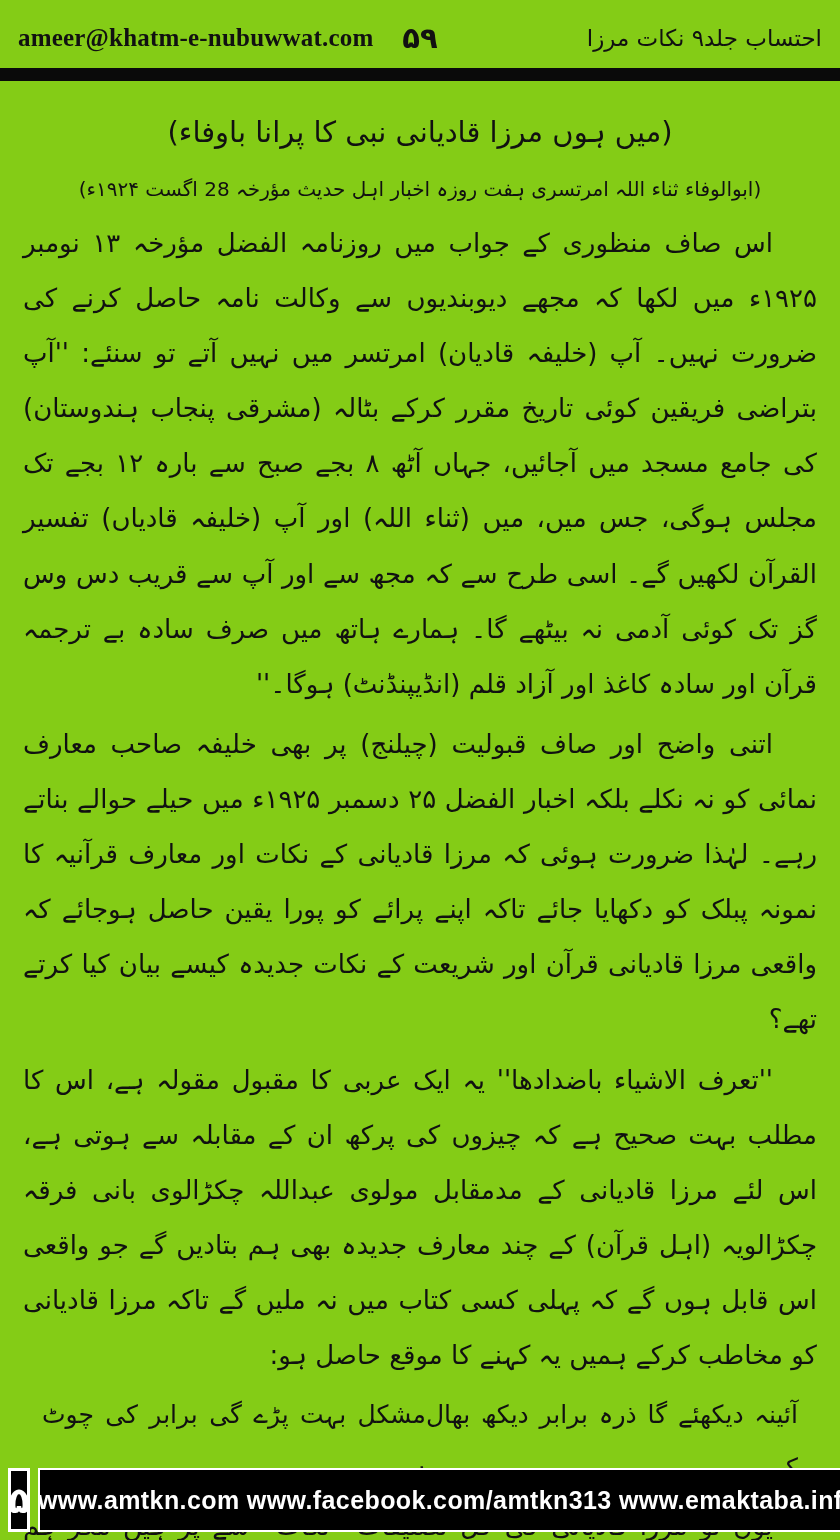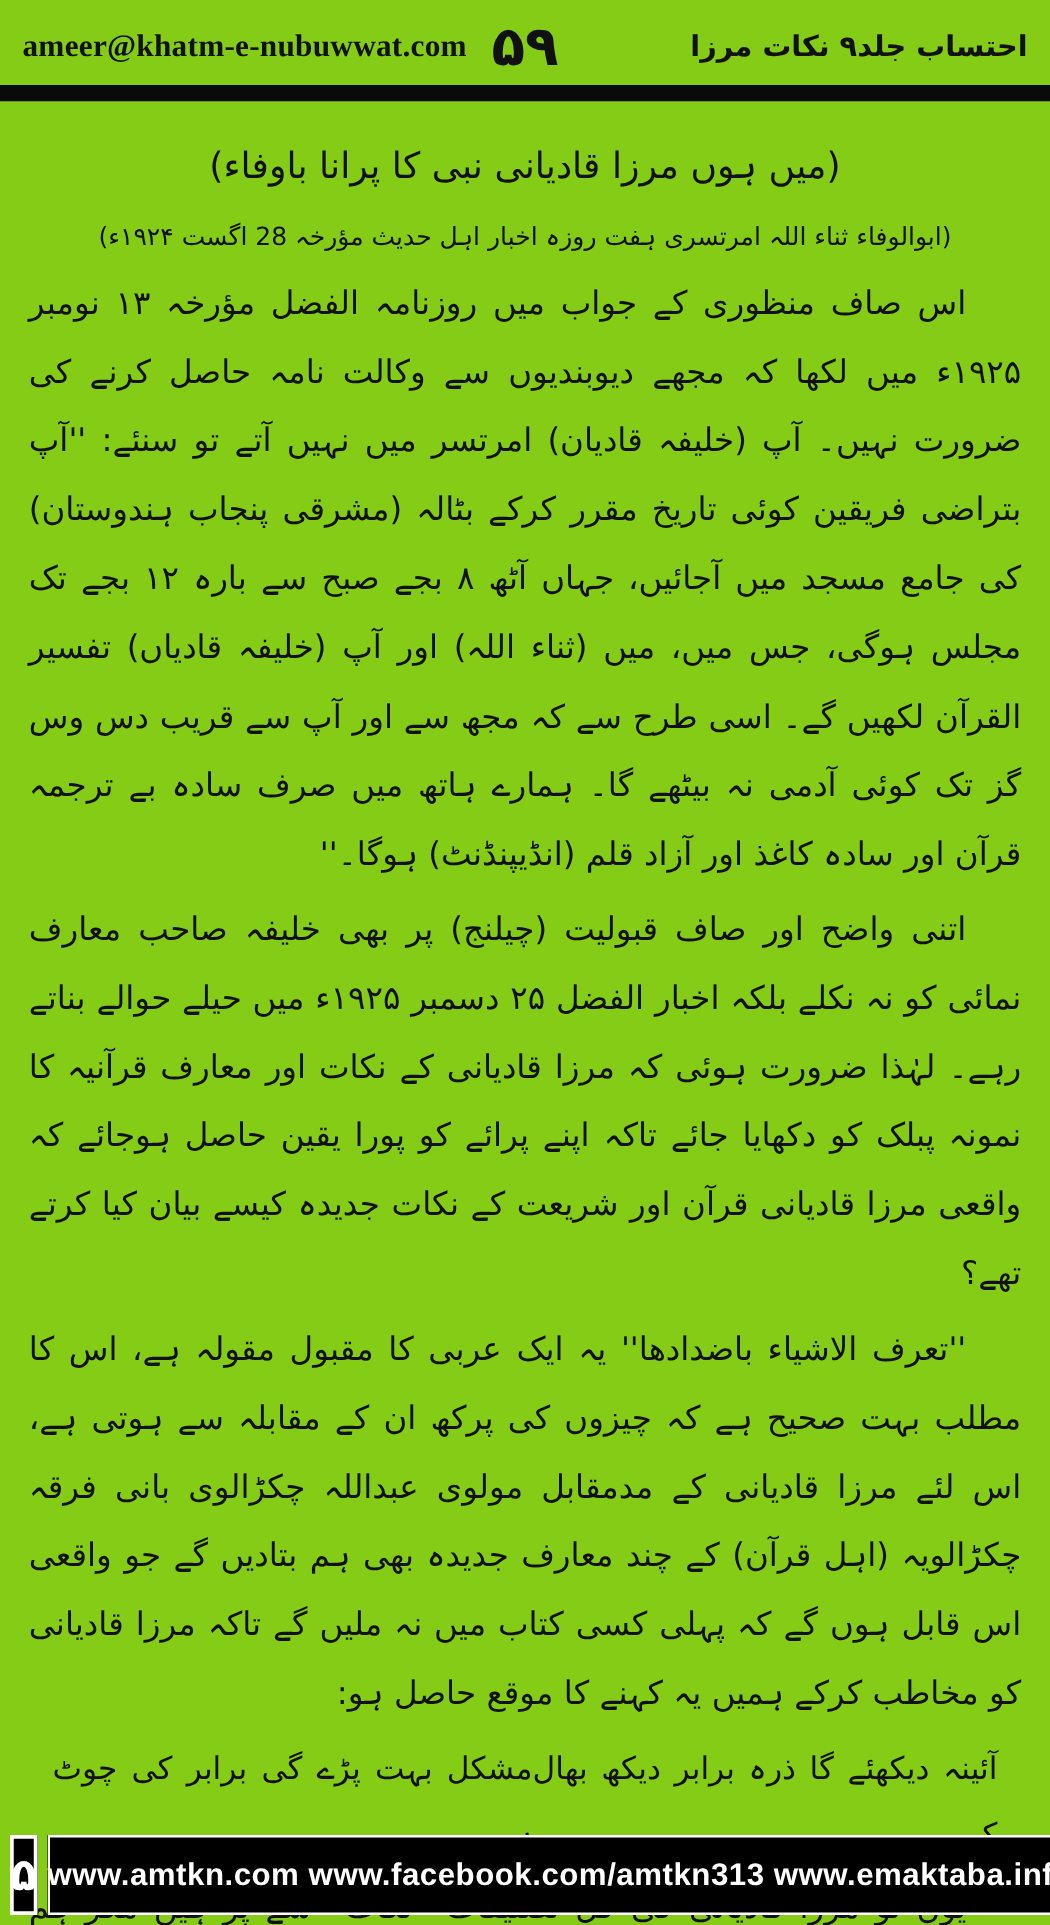--- a/index.html
+++ b/index.html
@@ -24,27 +24,27 @@
   .header-email {
     font-family: "Liberation Serif", serif;
     font-weight: 700;
     font-size: 25px;
     letter-spacing: 0.2px;
     justify-self: start;
     direction: ltr;
   }
   .header-pagenum {
     font-weight: 700;
-    font-size: 44px;
+    font-size: 29px;
     justify-self: center;
     direction: rtl;
     line-height: 1;
   }
   .header-title {
-    font-weight: 700;
+    font-weight: 400;
     font-size: 23px;
     justify-self: end;
     direction: rtl;
   }
   .header-rule {
     height: 13px;
     background: #0a0a0a;
   }
   
   .content {

